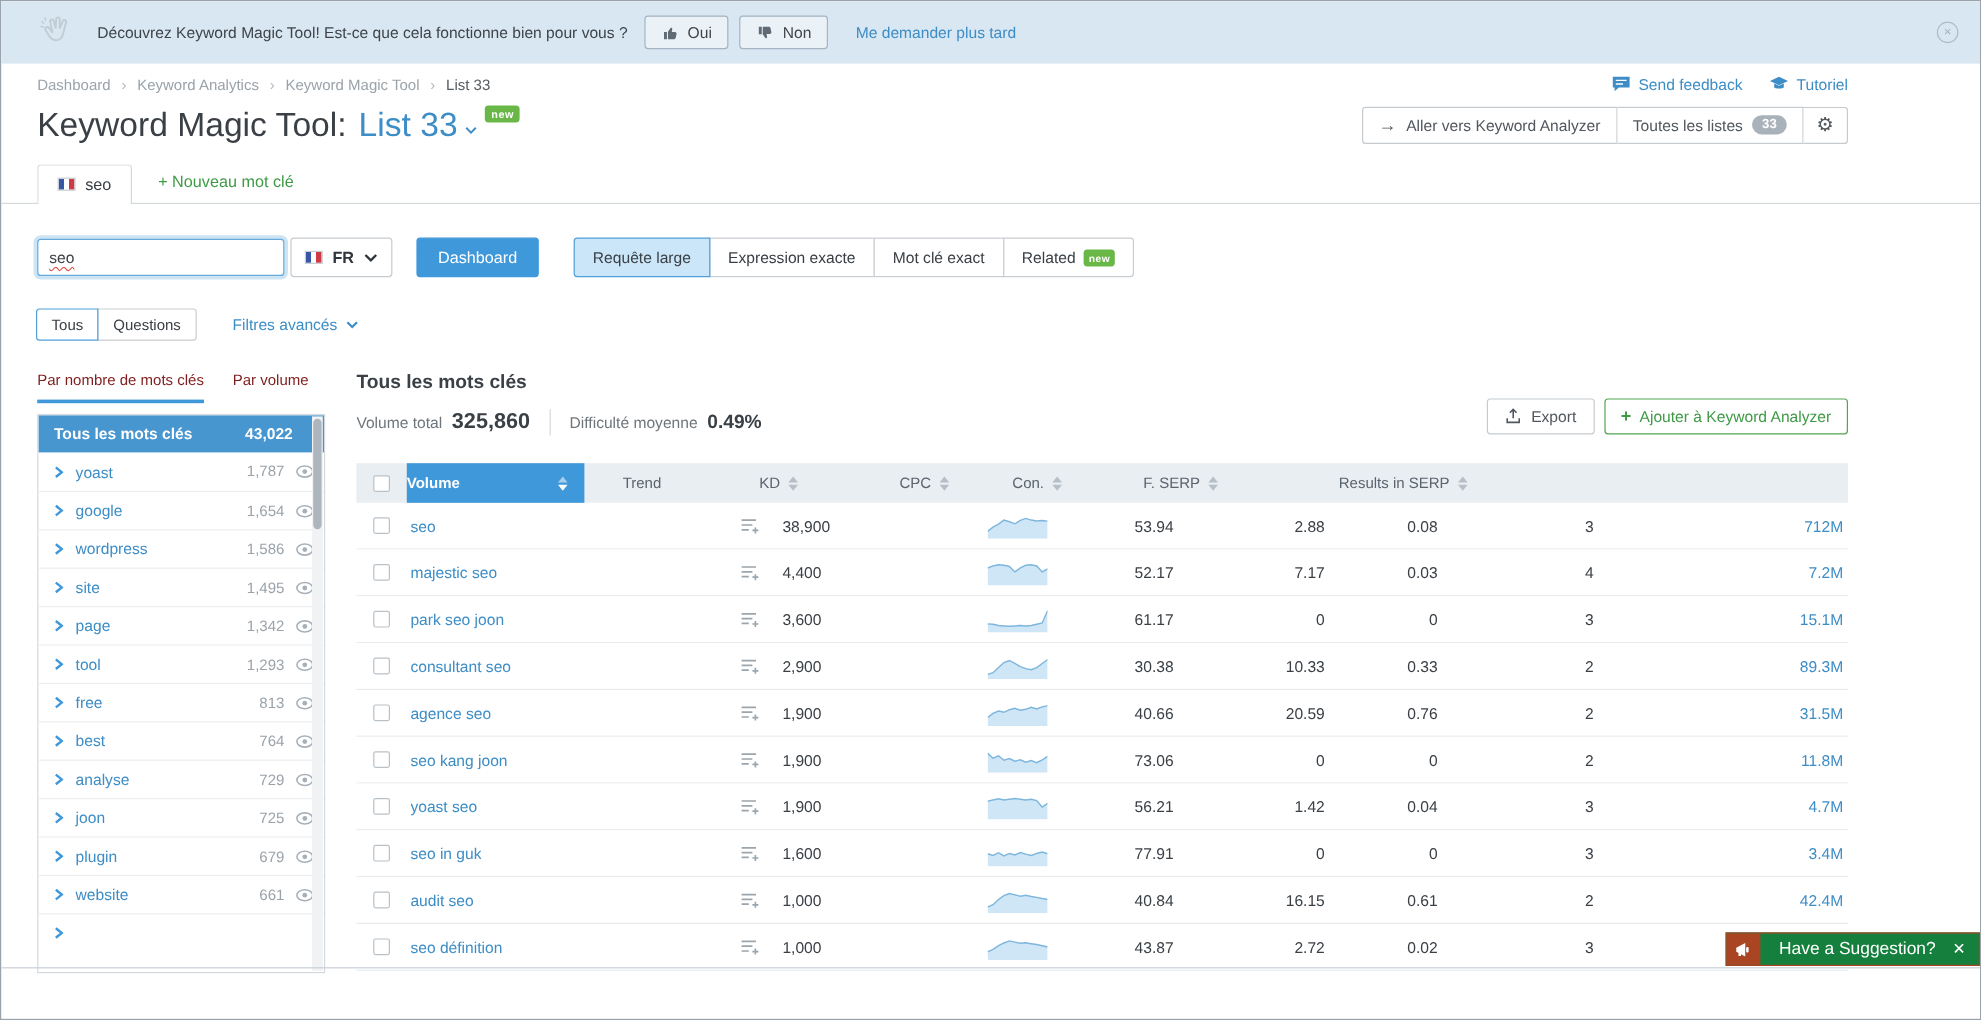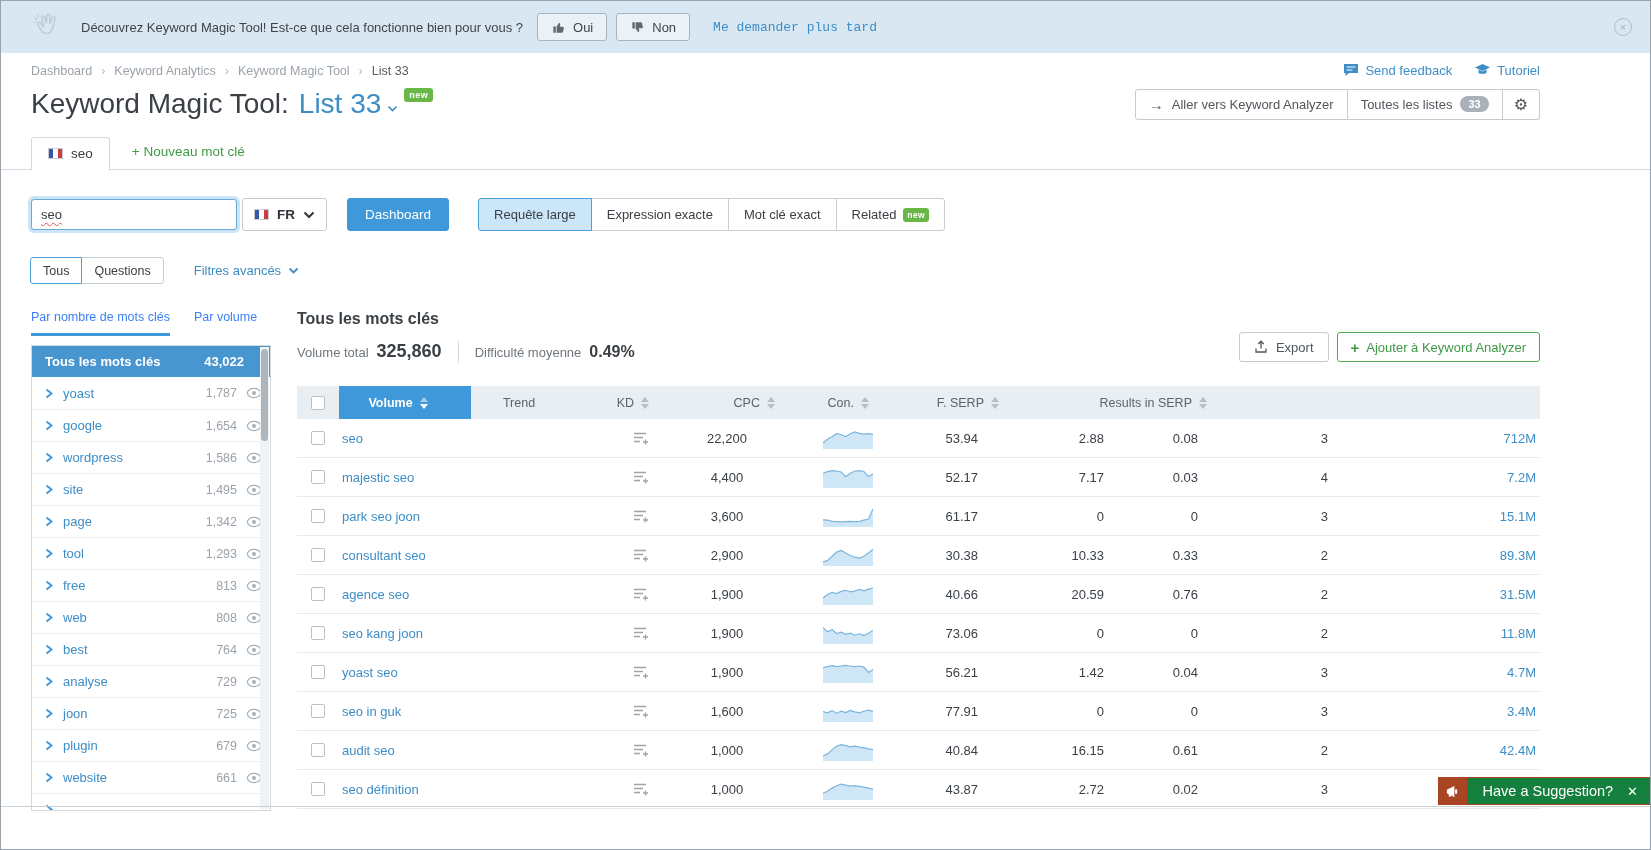--- a/index.html
+++ b/index.html
@@ -5,21 +5,21 @@
   * { margin:0; padding:0; box-sizing:border-box; }
   body { font-family:"Liberation Sans","DejaVu Sans",sans-serif; background:#fff; }
   .frame { position:relative; width:1651px; height:850px; background:#fff; border:1px solid #9aa3ab; overflow:hidden; }
 
   
   .promo { height:52px; background:#d9e7f2; display:flex; align-items:center; padding:0 18px 0 30px; }
   .promo .hand { margin-right:16px; }
   .promo-text { font-size:13px; color:#3e444a; margin-right:14px; }
   .vote-btn { display:inline-flex; align-items:center; gap:7px; height:28px; padding:0 13px; margin-right:9px;
     background:rgba(255,255,255,.45); border:1px solid #a4b4c2; border-radius:3px; font-size:13px; color:#3e444a; cursor:pointer; }
-  .promo-later { font-size:13px; color:#3d8dc6; text-decoration:none; margin-left:14px;font-family:Liberation Mono, monospace; }
+  .promo-later { font-size:13px; color:#3d8dc6; text-decoration:none; margin-left:14px; }
   .promo-close { margin-left:auto; width:18px; height:18px; border:1px solid #aebdc9; border-radius:50%;
     color:#9fb0be; font-size:11px; line-height:16px; text-align:center; cursor:pointer; }
 
   .page { margin:0 110px 0 30px; position:relative; }
 
   
   .crumb-row { display:flex; align-items:center; margin-top:10px; }
   .crumbs { display:flex; align-items:center; font-size:12.5px; color:#9aa2aa; }
   .crumbs a { color:#9aa2aa; text-decoration:none; }
   .crumbs .sep::after { content:"›"; margin:0 9px; color:#b3bac1; }
@@ -79,21 +79,21 @@
   .seg-btn.last { border-radius:0 3px 3px 0; }
   .seg-btn.active { border:1px solid #4f9fd9; position:relative; z-index:1; }
   .adv-filters { display:inline-flex; align-items:center; gap:7px; margin-left:30px; font-size:13px; color:#3d8dc6; cursor:pointer; text-decoration:none; }
 
   
   .content { display:flex; margin-top:26px; }
 
   
   .sidebar { width:240px; flex:none; }
   .side-tabs { display:flex; gap:24px; }
-  .side-tab { font-size:12.5px; color:#3b82f6; padding-bottom:9px; cursor:pointer; }
+  .side-tab { font-size:12.5px; color:#7f1d1d; padding-bottom:9px; cursor:pointer; }
   .side-tab.active { border-bottom:3px solid #3f98d9; }
   .group-box { margin-top:9px; border:1px solid #d4d9dd; height:466px; overflow:hidden; position:relative; background:#fff; }
   .group-head { display:flex; align-items:center; background:#4796d0; color:#fff; font-size:13px; font-weight:bold;
     padding:8px 26px 8px 13px; cursor:pointer; }
   .group-head .cnt { margin-left:auto; }
   .group-row { display:flex; align-items:center; height:32px; padding:0 8px 0 13px; border-top:1px solid #eceff1; font-size:13px; cursor:pointer; }
   .group-row:first-of-type { border-top:none; }
   .group-row .chev { flex:none; margin-right:10px; display:inline-flex; }
   .group-row .lbl { color:#3d8dc6; }
   .group-row .cnt { margin-left:auto; color:#9aa2aa; font-size:12.5px; }
@@ -115,21 +115,21 @@
     border:1px solid #52a552; border-radius:3px; font-size:13px; color:#3f9a46; cursor:pointer; }
   .analyzer-plus { font-size:15px; font-weight:bold; }
 
   
   .table { margin-top:23px; }
   .t-head { display:flex; background:#e9eef2; height:33px; font-size:12.5px; color:#5a646e; }
   .t-row { display:flex; height:39px; border-bottom:1px solid #e8ebee; font-size:13px; color:#3a4046; background:#fff; }
   .cell { display:flex; align-items:center; }
   .col-check { width:42px; justify-content:center; flex:none; }
   .col-kw    { flex:1; min-width:0; padding-left:3px; }
-  .col-vol   { width:132px; justify-content:center; padding-right:14px; flex:none; }
+  .col-vol   { width:148px; justify-content:space-between; padding-right:14px; flex:none; }
   .col-trend { width:96px; justify-content:center; flex:none; }
   .col-kd    { width:92px; justify-content:flex-end; padding-right:10px; flex:none; }
   .col-cpc   { width:126px; justify-content:flex-end; padding-right:10px; flex:none; }
   .col-con   { width:94px; justify-content:flex-end; padding-right:10px; flex:none; }
   .col-fserp { width:132px; justify-content:flex-end; padding-right:12px; flex:none; }
   .col-res   { width:200px; justify-content:flex-end; padding-right:4px; flex:none; }
   .t-head .col-vol { background:#3f98d9; color:#fff; font-weight:bold; }
   .checkbox { width:14px; height:14px; border:1px solid #b9c1c8; border-radius:2px; background:#fff; cursor:pointer; }
   .kw-link { color:#3d8dc6; text-decoration:none; cursor:pointer; white-space:nowrap; overflow:hidden; text-overflow:ellipsis; }
   .add-icon { margin-left:auto; margin-right:18px; display:inline-flex; cursor:pointer; }
@@ -408,35 +408,20 @@
                     <circle cx="8" cy="6" r="2" fill="#a7b0b8"></circle>
                   </svg>
                 </span>
               </div>
               <div class="group-row">
                 <span class="chev">
                   <svg width="8" height="11" viewBox="0 0 8 11" fill="none" stroke="#3f98d9" stroke-width="2">
                     <polyline points="1.5,1.5 6.5,5.5 1.5,9.5"></polyline>
                   </svg>
                 </span>
-                <span class="lbl">web</span>
-                <span class="cnt">808</span>
-                <span class="eye">
-                  <svg width="16" height="12" viewBox="0 0 16 12">
-                    <ellipse cx="8" cy="6" rx="6.6" ry="4.6" fill="none" stroke="#a7b0b8" stroke-width="1.3"></ellipse>
-                    <circle cx="8" cy="6" r="2" fill="#a7b0b8"></circle>
-                  </svg>
-                </span>
-              </div>
-              <div class="group-row">
-                <span class="chev">
-                  <svg width="8" height="11" viewBox="0 0 8 11" fill="none" stroke="#3f98d9" stroke-width="2">
-                    <polyline points="1.5,1.5 6.5,5.5 1.5,9.5"></polyline>
-                  </svg>
-                </span>
                 <span class="lbl">best</span>
                 <span class="cnt">764</span>
                 <span class="eye">
                   <svg width="16" height="12" viewBox="0 0 16 12">
                     <ellipse cx="8" cy="6" rx="6.6" ry="4.6" fill="none" stroke="#a7b0b8" stroke-width="1.3"></ellipse>
                     <circle cx="8" cy="6" r="2" fill="#a7b0b8"></circle>
                   </svg>
                 </span>
               </div>
               <div class="group-row">
@@ -596,21 +581,21 @@
                   <span class="checkbox"></span>
                 </div>
                 <div class="cell col-kw">
                   <a class="kw-link" href="#">seo</a>
                   <span class="add-icon">
                     <svg width="17" height="16" viewBox="0 0 17 16" fill="none" stroke="#9aa5ad" stroke-width="1.4">
                       <path d="M1 3.5h12 M1 7.5h9 M1 11.5h6 M12.5 9.5v5 M10 12h5"></path>
                     </svg>
                   </span>
                 </div>
-                <div class="cell col-vol">22,200</div>
+                <div class="cell col-vol">38,900</div>
                 <div class="cell col-trend">
                   <span>
                     <svg width="50" height="22" viewBox="0 0 50 22">
                       <path d="M0,22 L0.0,15.8 L4.5,12.3 L9.1,9.8 L13.6,6.4 L18.2,7.8 L22.7,9.5 L27.3,6.7 L31.8,5.0 L36.4,6.4 L40.9,7.1 L45.5,6.7 L50.0,7.3 L50,22 Z" fill="#cfe6f6"></path>
                       <polyline points="0.0,15.8 4.5,12.3 9.1,9.8 13.6,6.4 18.2,7.8 22.7,9.5 27.3,6.7 31.8,5.0 36.4,6.4 40.9,7.1 45.5,6.7 50.0,7.3" fill="none" stroke="#7db6dd" stroke-width="1.2"></polyline>
                     </svg>
                   </span>
                 </div>
                 <div class="cell col-kd">53.94</div>
                 <div class="cell col-cpc">2.88</div>

